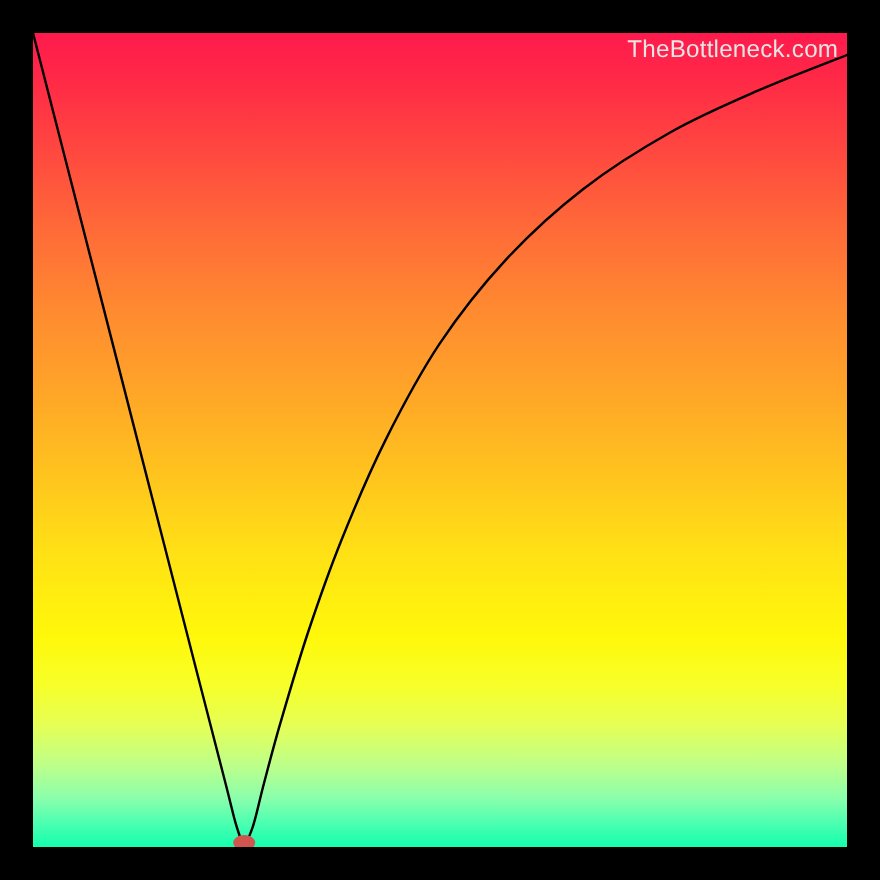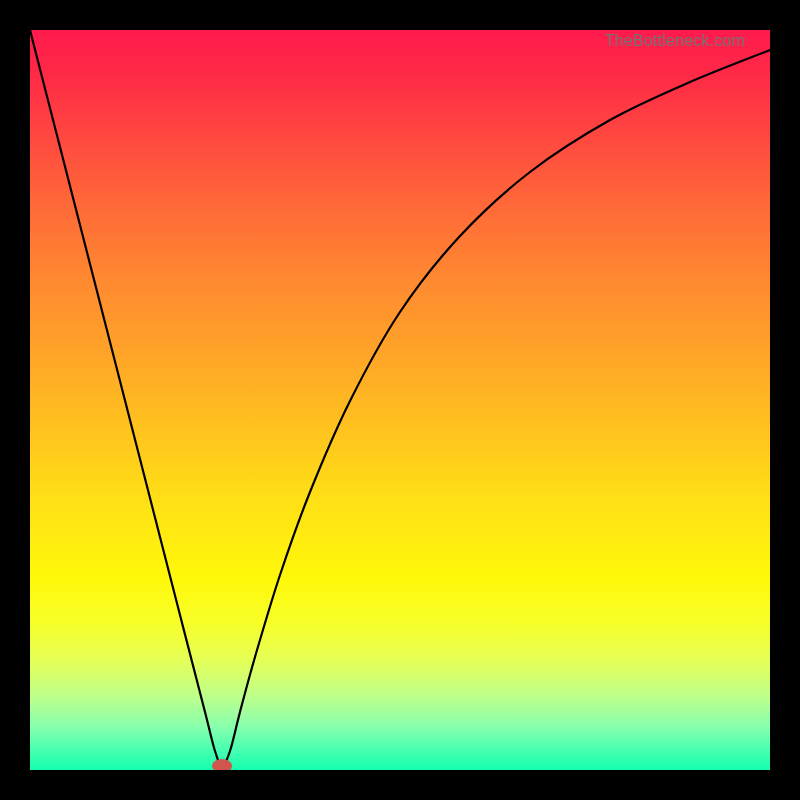--- a/index.html
+++ b/index.html
@@ -42,23 +42,23 @@
       #e6ff55 85%,
       #bdff8a 90%,
       #8affac 94%,
       #4dffb0 97%,
       #13ffae 100%
     );
   }
   .watermark {
     position: absolute;
     top: 2px;
-    right: 25px;
-    color: #737373;
-    font-size: 16px;
+    right: 8px;
+    color: #e5e5e5;
+    font-size: 22px;
     font-weight: 500;
     letter-spacing: 0.2px;
     user-select: none;
   }
   svg {
     position: absolute;
     inset: 0;
   }
 </style>
 </head>

